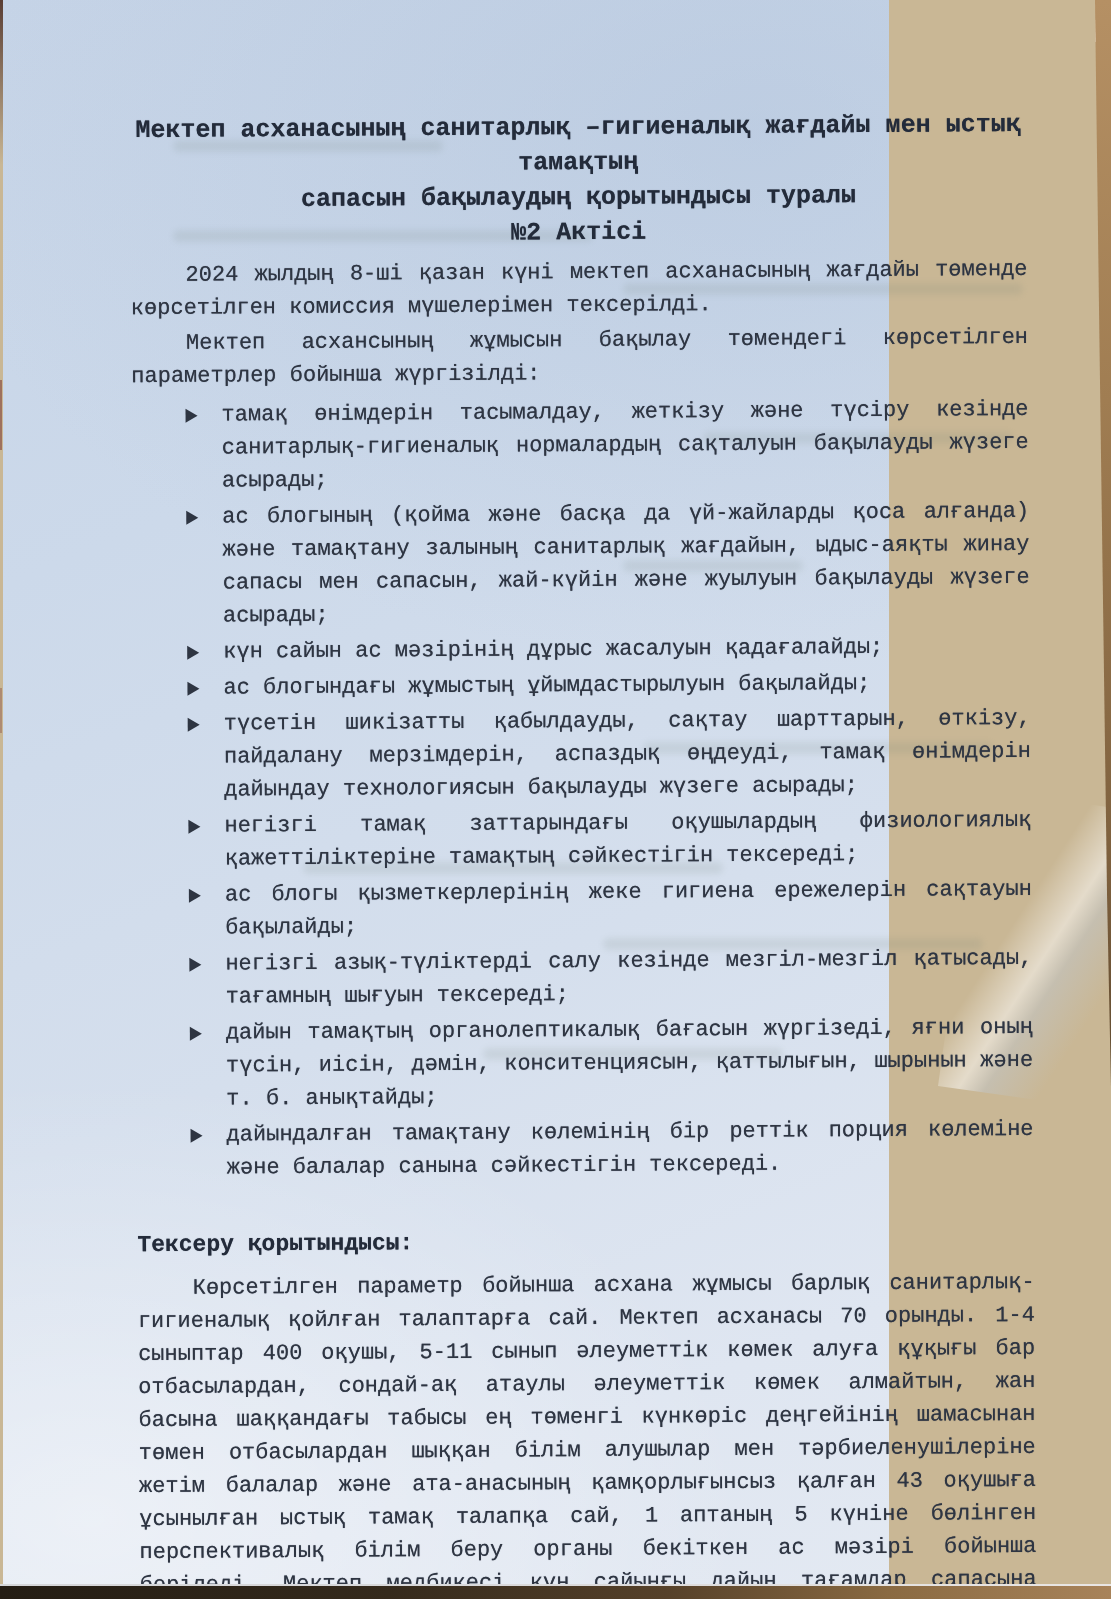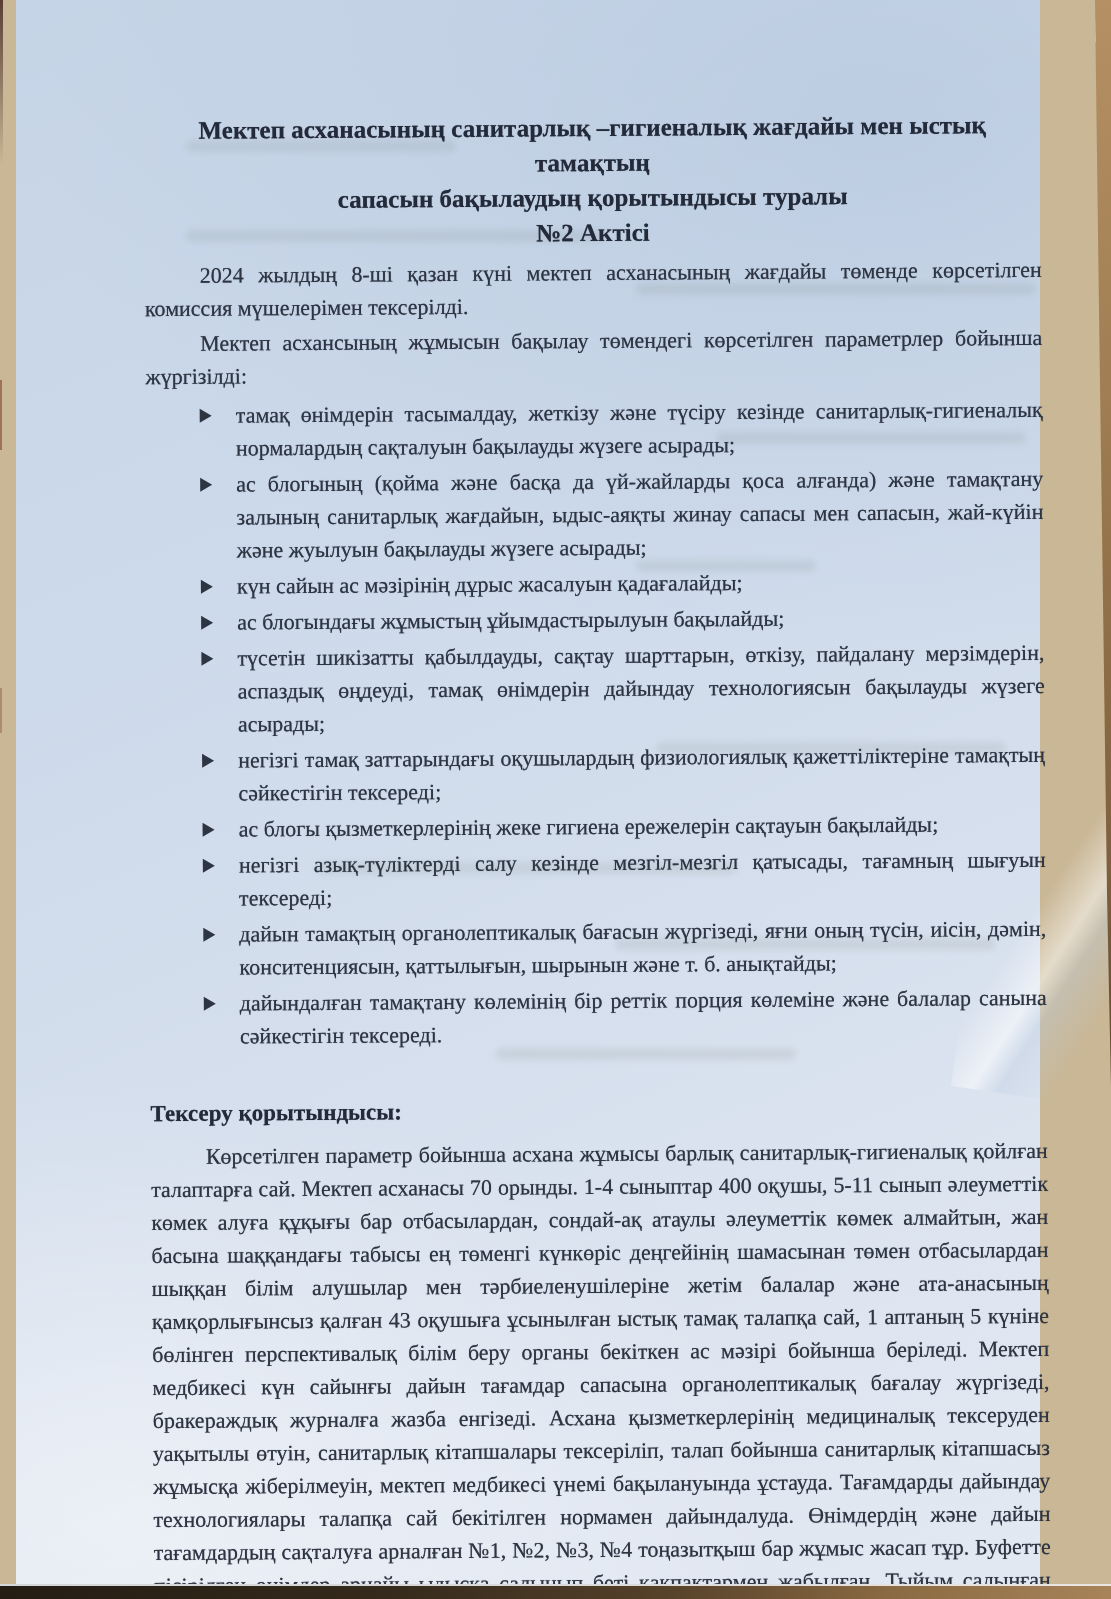--- a/index.html
+++ b/index.html
@@ -5,25 +5,26 @@
   html, body { margin:0; padding:0; }
   body { width:1111px; height:1599px; font-family:"Liberation Serif","DejaVu Serif",serif; }
 
   .page {
     position:relative; width:1111px; height:1599px; overflow:hidden;
     background:#c9b795;
   }
 
   
   .paper {
-    position:absolute; left:16px; top:0; width:1024px; height:1599px;
+    position:absolute; left:3px; top:0; width:886px; height:1599px;
     background:
       radial-gradient(1400px 900px at 85% 8%, rgba(165,185,212,0.35), rgba(165,185,212,0) 60%),
       radial-gradient(1200px 800px at 10% 95%, rgba(255,255,255,0.45), rgba(255,255,255,0) 55%),
       linear-gradient(158deg, #c6d4e7 0%, #ccd9ea 30%, #d5dfed 60%, #dfe6f1 85%, #e3e9f2 100%);
+    font-family: Liberation Mono, monospace;
   }
 
   
   .crease {
     position:absolute; left:955px; top:800px; width:180px; height:300px;
     background:linear-gradient(115deg, rgba(255,255,255,0) 35%, rgba(255,255,255,0.5) 50%, rgba(190,205,225,0.35) 58%, rgba(255,255,255,0) 75%);
     transform:rotate(8deg); pointer-events:none;
   }
 
   

